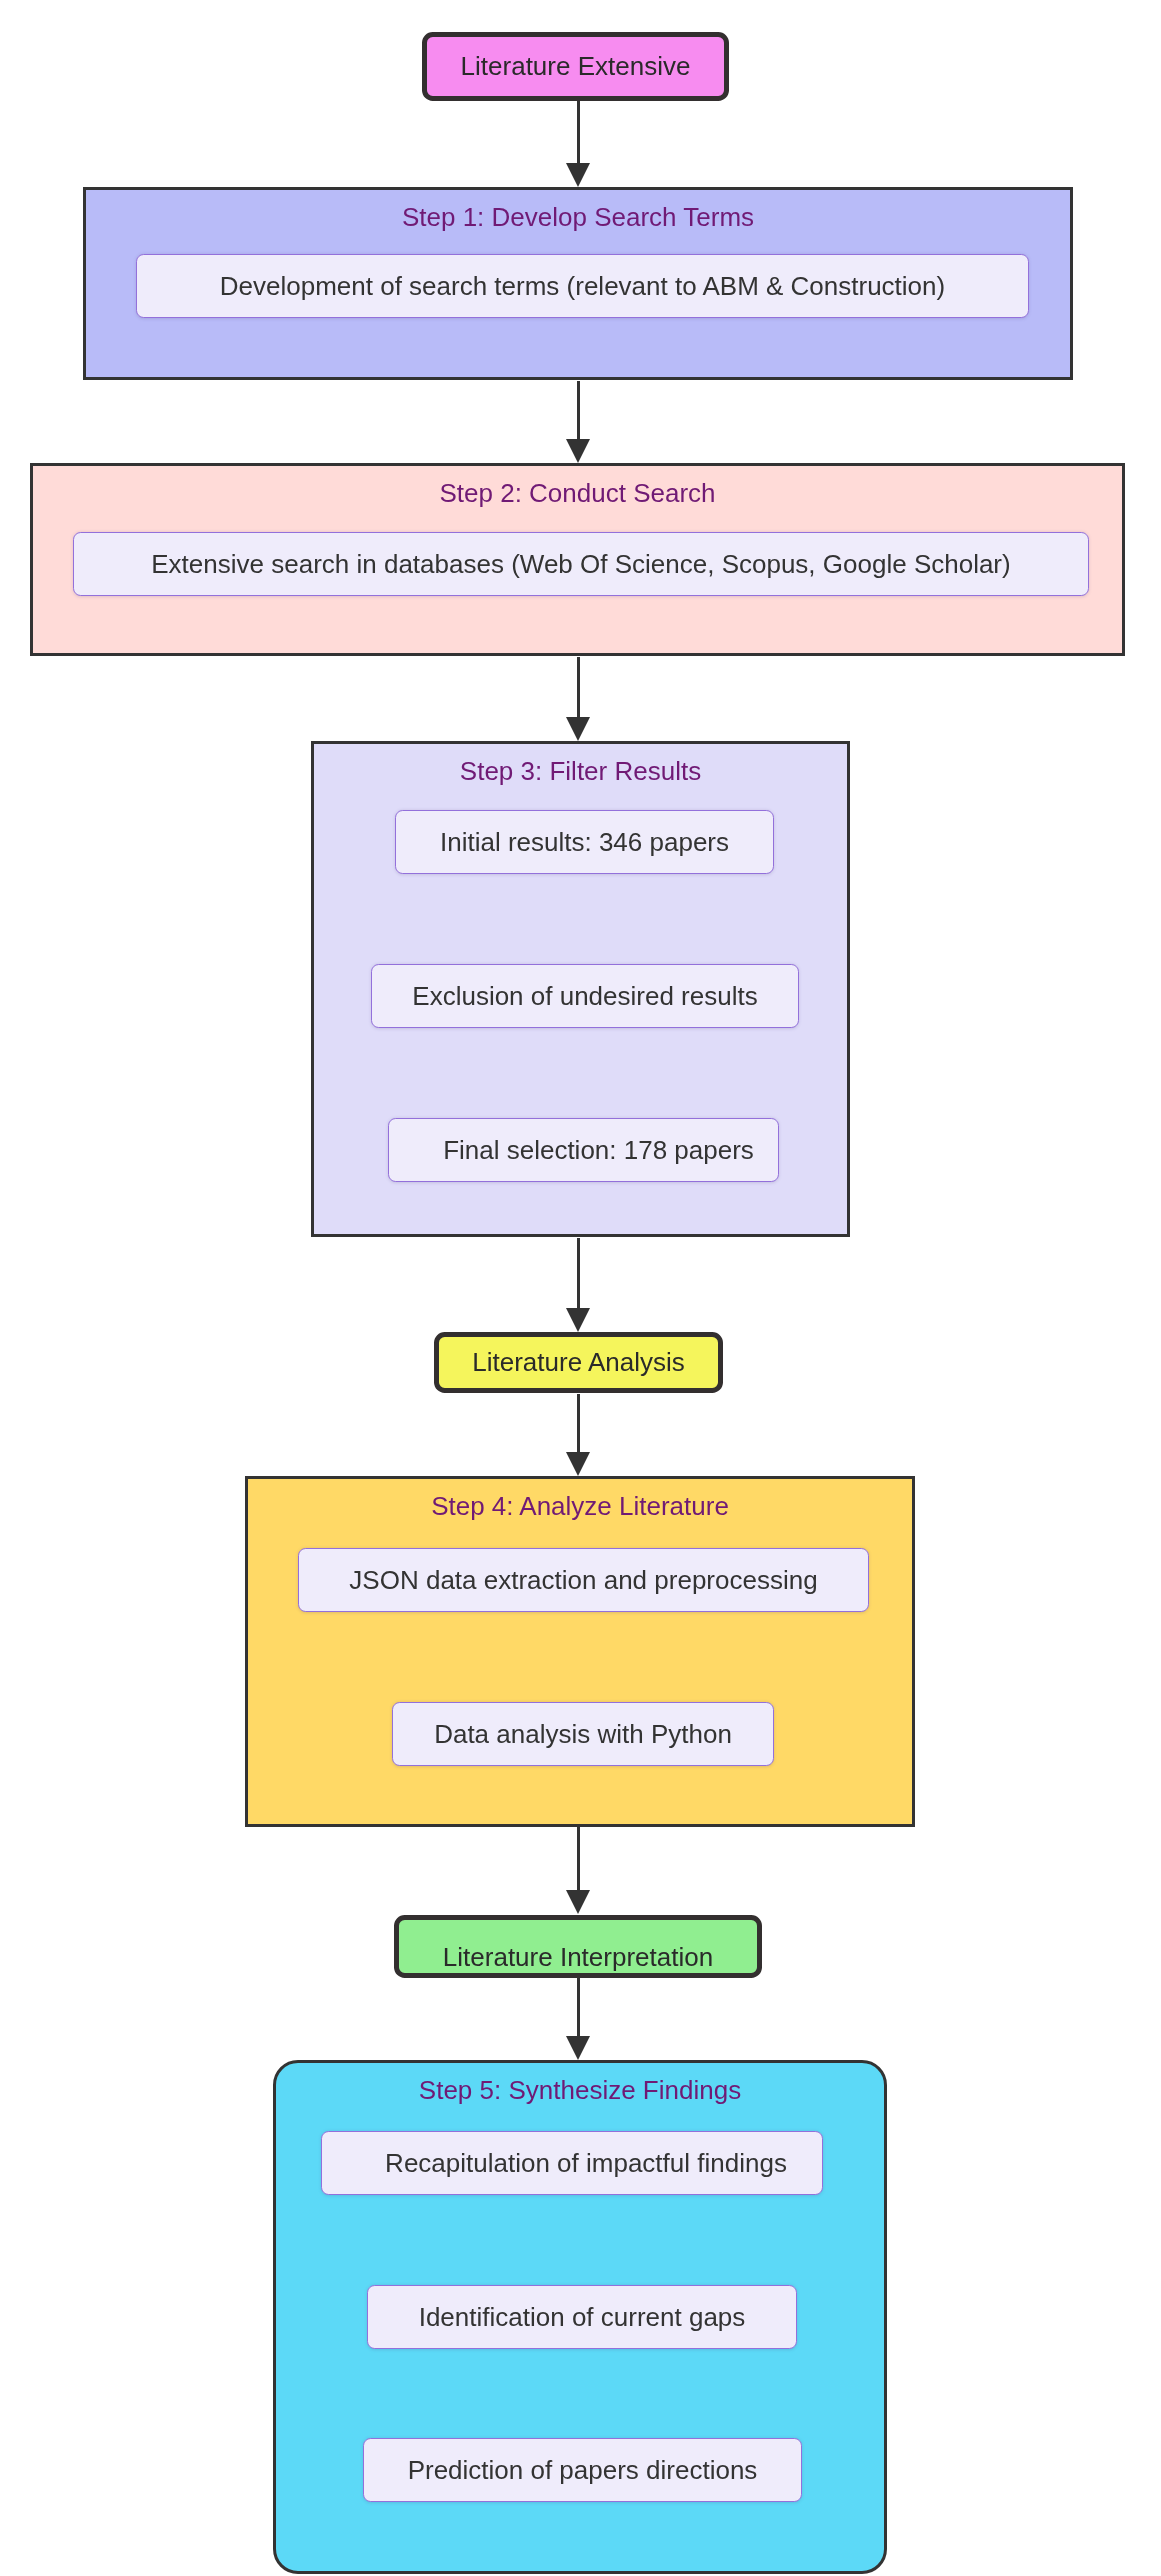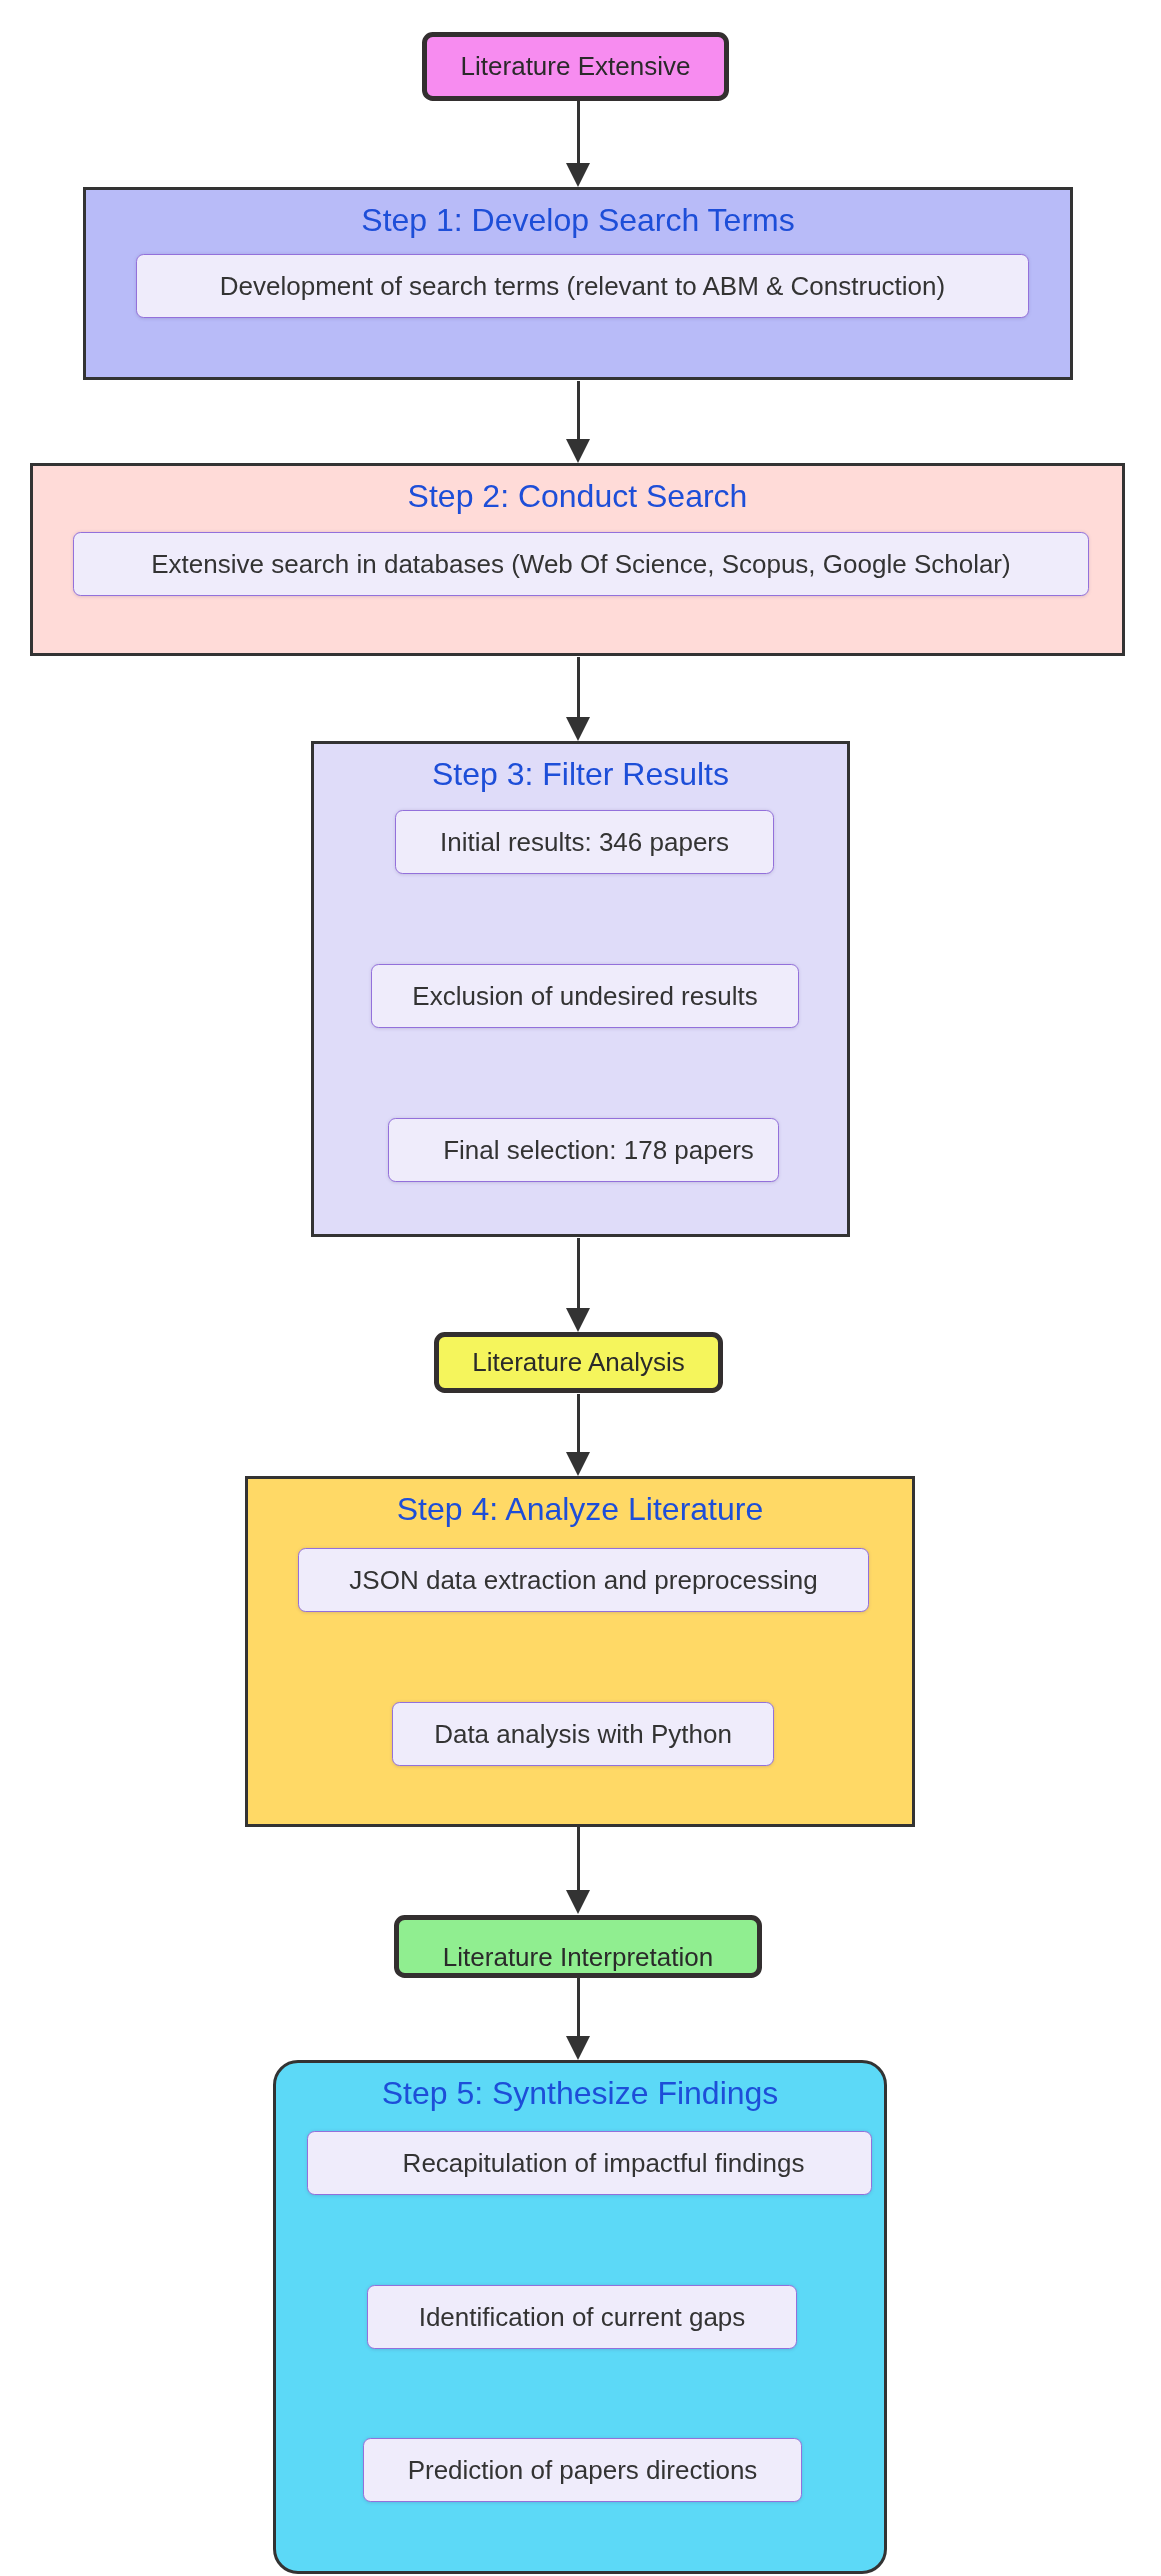--- a/index.html
+++ b/index.html
@@ -31,22 +31,22 @@
     position:absolute;
     border:3.8px solid #333333;
     box-sizing:border-box;
   }
   .cluster-title {
     position:absolute;
     top:12.3px;
     left:0;
     width:100%;
     text-align:center;
-    font-size:32px;
-    color:#1d4ed8;
+    font-size:26px;
+    color:#701a75;
   }
 
   
   .inner {
     position:absolute;
     background:#EFECFB;
     border:1.5px solid #9370DB;
     border-radius:7.7px;
     display:flex;
     align-items:center;
@@ -82,21 +82,21 @@
   #cluster-s3 { left:311px; top:741px;  width:539px;  height:496px; }
   #s3-i0 { left:81px; top:66px;  width:379px; height:64px; }
   #s3-i1 { left:57px;  top:220px; width:428px; height:64px; }
   #s3-i2 { left:74px;  top:374px; width:391px; height:64px;padding-left:30px; }
 
   #cluster-s4 { left:245px; top:1476px; width:670px;  height:351px; }
   #s4-i0 { left:50px;  top:69px;  width:571px; height:64px; }
   #s4-i1 { left:144px; top:223px; width:382px; height:64px; }
 
   #cluster-s5 { left:273px; top:2060px; width:614px;  height:514px; }
-  #s5-i0 { left:31px;  top:68px;  width:565px; height:64px;padding-left:28px; }
+  #s5-i0 { left:45px;  top:68px;  width:502px; height:64px;padding-left:28px; }
   #s5-i1 { left:91px; top:222px; width:430px; height:64px; }
   #s5-i2 { left:87px; top:375px; width:439px; height:64px; }
 
   #a1-line { top:101px;  height:63px;  } #a1-head { top:163px;  }
   #a2-line { top:381px;  height:60px;  } #a2-head { top:439px;  }
   #a3-line { top:657px;  height:61px;  } #a3-head { top:717px;  }
   #a4-line { top:1238px; height:71px;  } #a4-head { top:1308px; }
   #a5-line { top:1394px; height:60px;  } #a5-head { top:1452px; }
   #a6-line { top:1827px; height:64px;  } #a6-head { top:1890px; }
   #a7-line { top:1977px; height:60px;  } #a7-head { top:2036px; }

